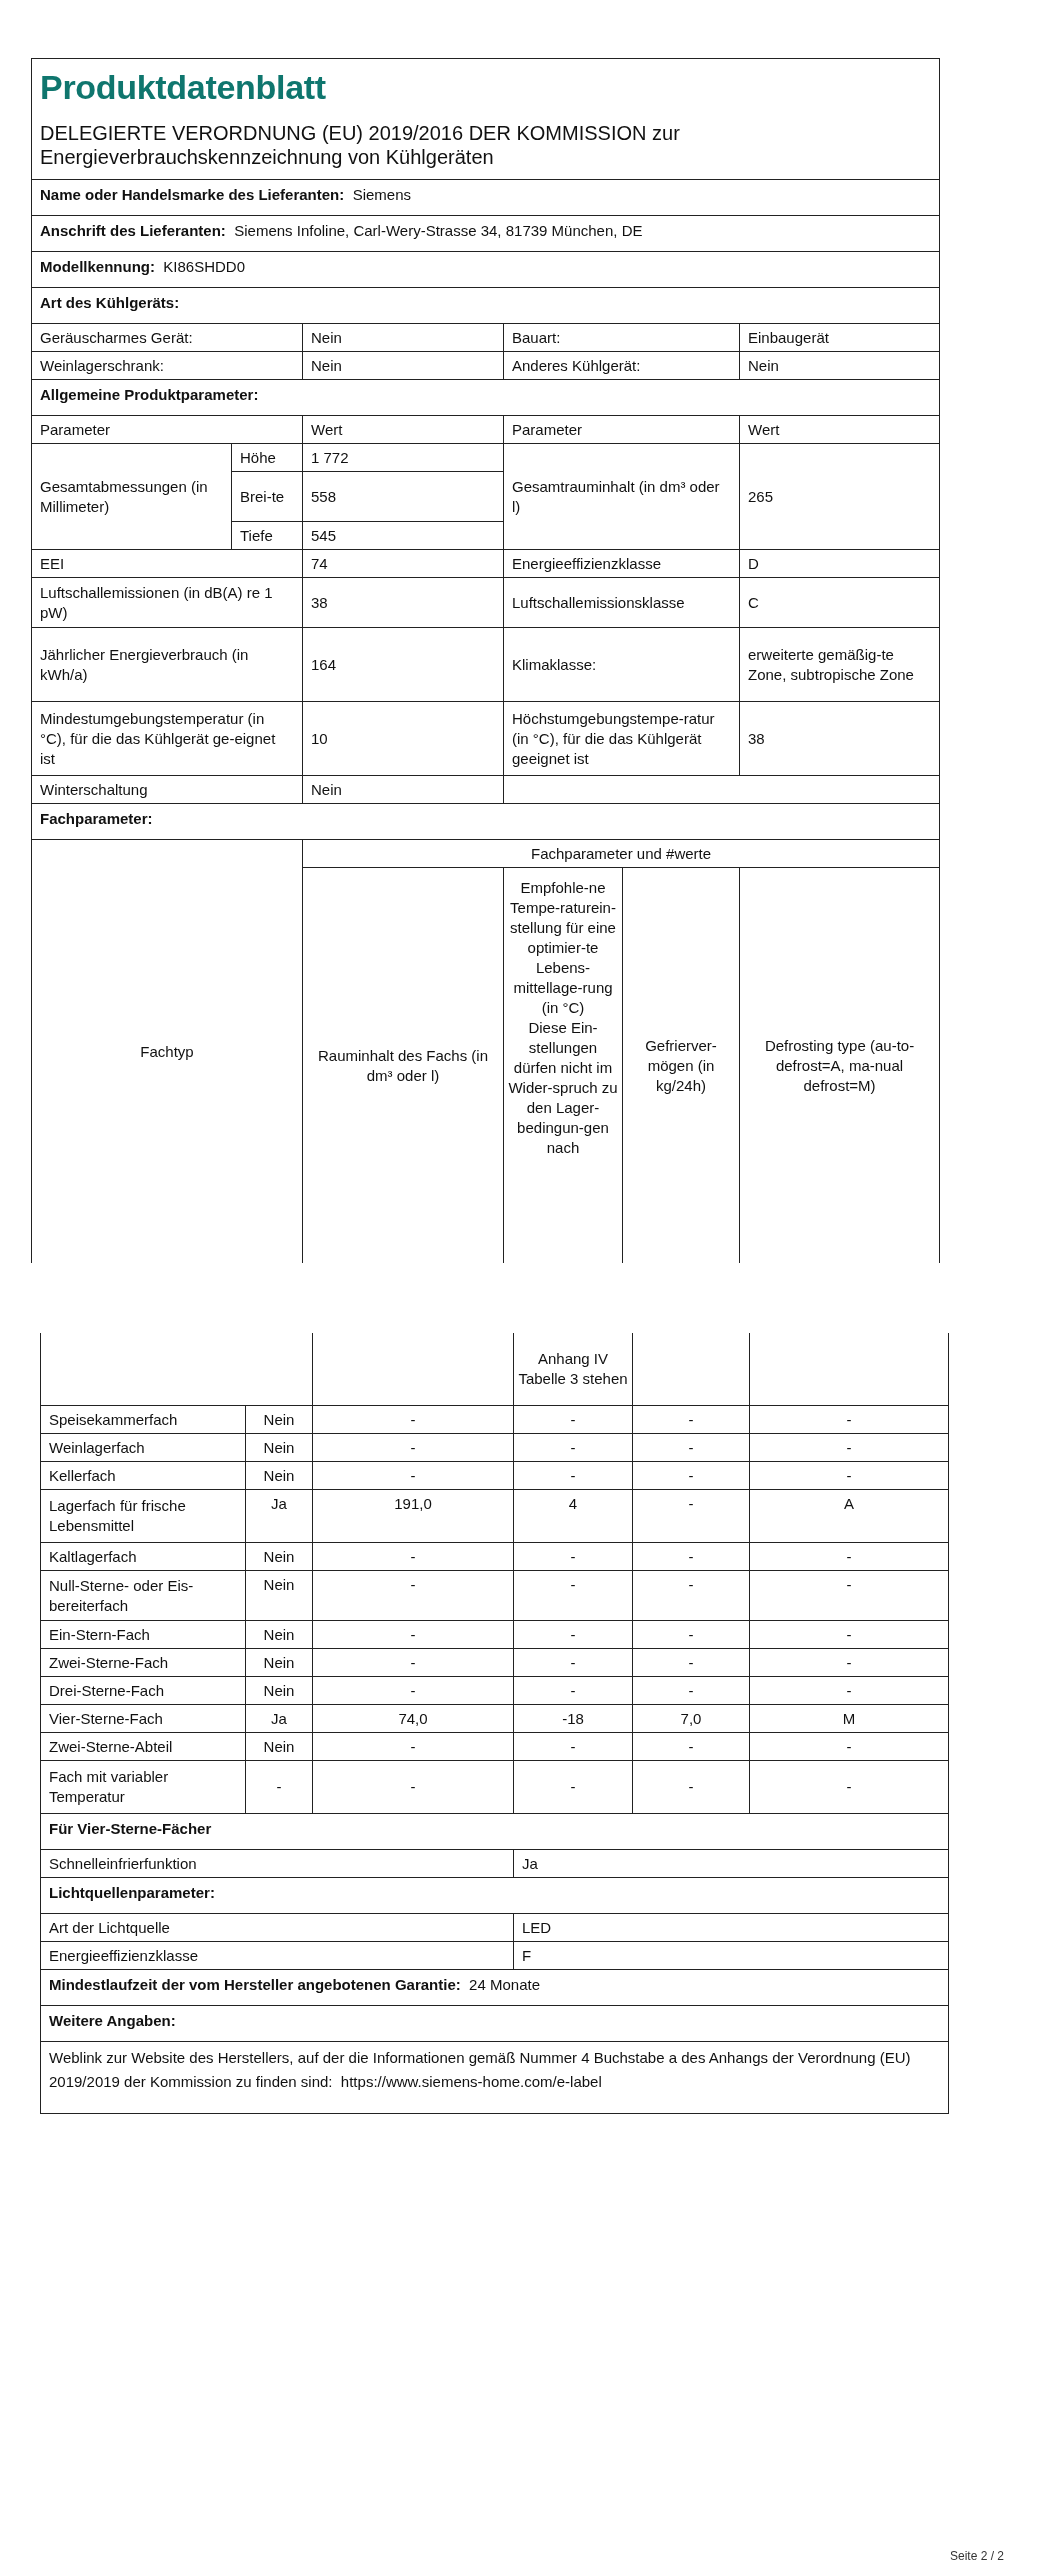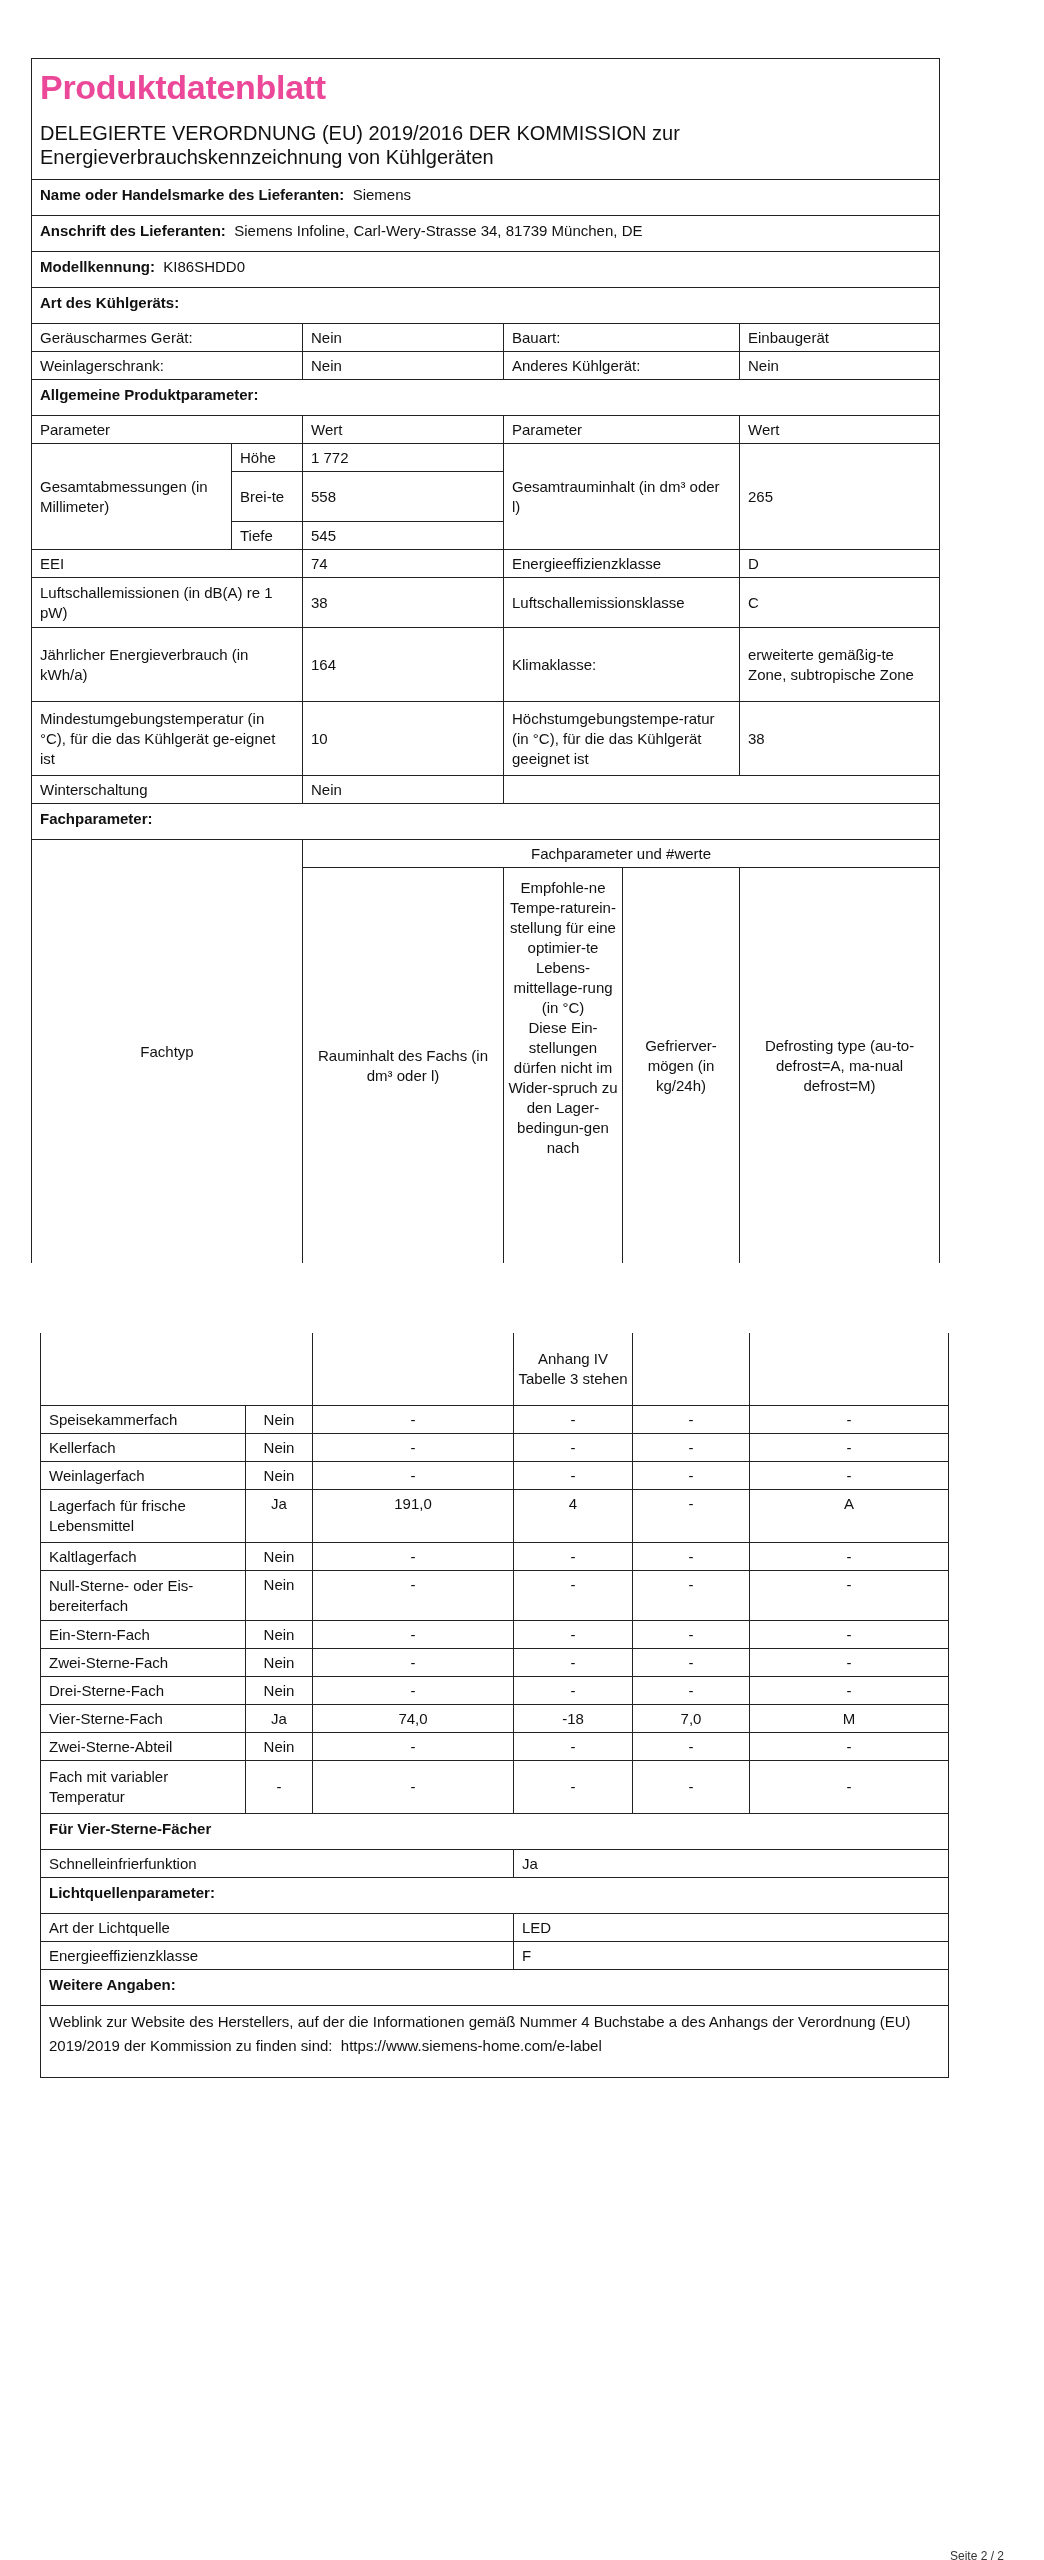--- a/index.html
+++ b/index.html
@@ -7,21 +7,21 @@
   body { position: relative; font-family: "Liberation Sans", sans-serif; color: #111; font-size: 15px; line-height: 20px; }
   .page { position: absolute; }
   .p1 { left: 31px; top: 58px; width: 908px; }
   .p2 { left: 40px; top: 1333px; width: 908px; }
   table { border-collapse: collapse; width: 100%; table-layout: fixed; }
   td { border: 1px solid #222; padding: 4px 8px 3px 8px; vertical-align: middle; font-size: 15px; line-height: 20px; }
   td.top { vertical-align: top; }
   td.center { text-align: center; }
   .bold { font-weight: bold; }
   .title-cell { padding: 4px 8px 10px 8px; vertical-align: top; }
-  .doc-title { font-size: 34px; line-height: 44px; font-weight: bold; color: #ec4899; margin-top: 2px; letter-spacing: -0.3px; }
+  .doc-title { font-size: 34px; line-height: 44px; font-weight: bold; color: #0f766e; margin-top: 2px; letter-spacing: -0.3px; }
   .doc-sub { margin-top: 12px; font-size: 20px; line-height: 24px; }
   .sect td { height: 36px; vertical-align: top; padding-top: 5px; }
   .h27 td { height: 27px; }
   .narrow { padding-left: 3px; padding-right: 3px; text-align: center; hyphens: manual; }
   .p1 .open-bottom td { border-bottom: none; }
   .p2 .open-top td { border-top: none; }
   .dash { text-align: center; }
   .page-num { position: absolute; right: 40px; top: 2546px; font-size: 12px; color: #333; }
 </style>
 </head>
@@ -172,29 +172,29 @@
     </tr>
     <tr class="h27">
       <td>Speisekammerfach</td>
       <td class="center">Nein</td>
       <td class="dash">-</td>
       <td class="dash">-</td>
       <td class="dash">-</td>
       <td class="dash">-</td>
     </tr>
     <tr class="h27">
+      <td>Weinlagerfach</td>
+      <td class="center">Nein</td>
+      <td class="dash">-</td>
+      <td class="dash">-</td>
+      <td class="dash">-</td>
+      <td class="dash">-</td>
+    </tr>
+    <tr class="h27">
       <td>Kellerfach</td>
-      <td class="center">Nein</td>
-      <td class="dash">-</td>
-      <td class="dash">-</td>
-      <td class="dash">-</td>
-      <td class="dash">-</td>
-    </tr>
-    <tr class="h27">
-      <td>Weinlagerfach</td>
       <td class="center">Nein</td>
       <td class="dash">-</td>
       <td class="dash">-</td>
       <td class="dash">-</td>
       <td class="dash">-</td>
     </tr>
     <tr>
       <td style="height:53px;">Lagerfach für frische Lebensmittel</td>
       <td class="center top">Ja</td>
       <td class="dash top">191,0</td>
@@ -276,20 +276,23 @@
     <tr class="sect">
       <td colspan="6" class="bold">Lichtquellenparameter:</td>
     </tr>
     <tr class="h27">
       <td colspan="3">Art der Lichtquelle</td>
       <td colspan="3">LED</td>
     </tr>
     <tr class="h27">
       <td colspan="3">Energieeffizienzklasse</td>
       <td colspan="3">F</td>
+    </tr>
+    <tr class="sect">
+      <td colspan="6"><span class="bold">Mindestlaufzeit der vom Hersteller angebotenen Garantie:</span>&nbsp; <span>24 Monate</span></td>
     </tr>
     <tr class="sect">
       <td colspan="6" class="bold">Weitere Angaben:</td>
     </tr>
     <tr>
       <td colspan="6" class="top" style="height:72px; line-height:24px;">
         <span>Weblink zur Website des Herstellers, auf der die Informationen gemäß Nummer 4 Buchstabe a des Anhangs der Verordnung (EU) 2019/2019 der Kommission zu finden sind:</span>&nbsp; <span>https://www.siemens-home.com/e-label</span>
       </td>
     </tr>
   </tbody>

